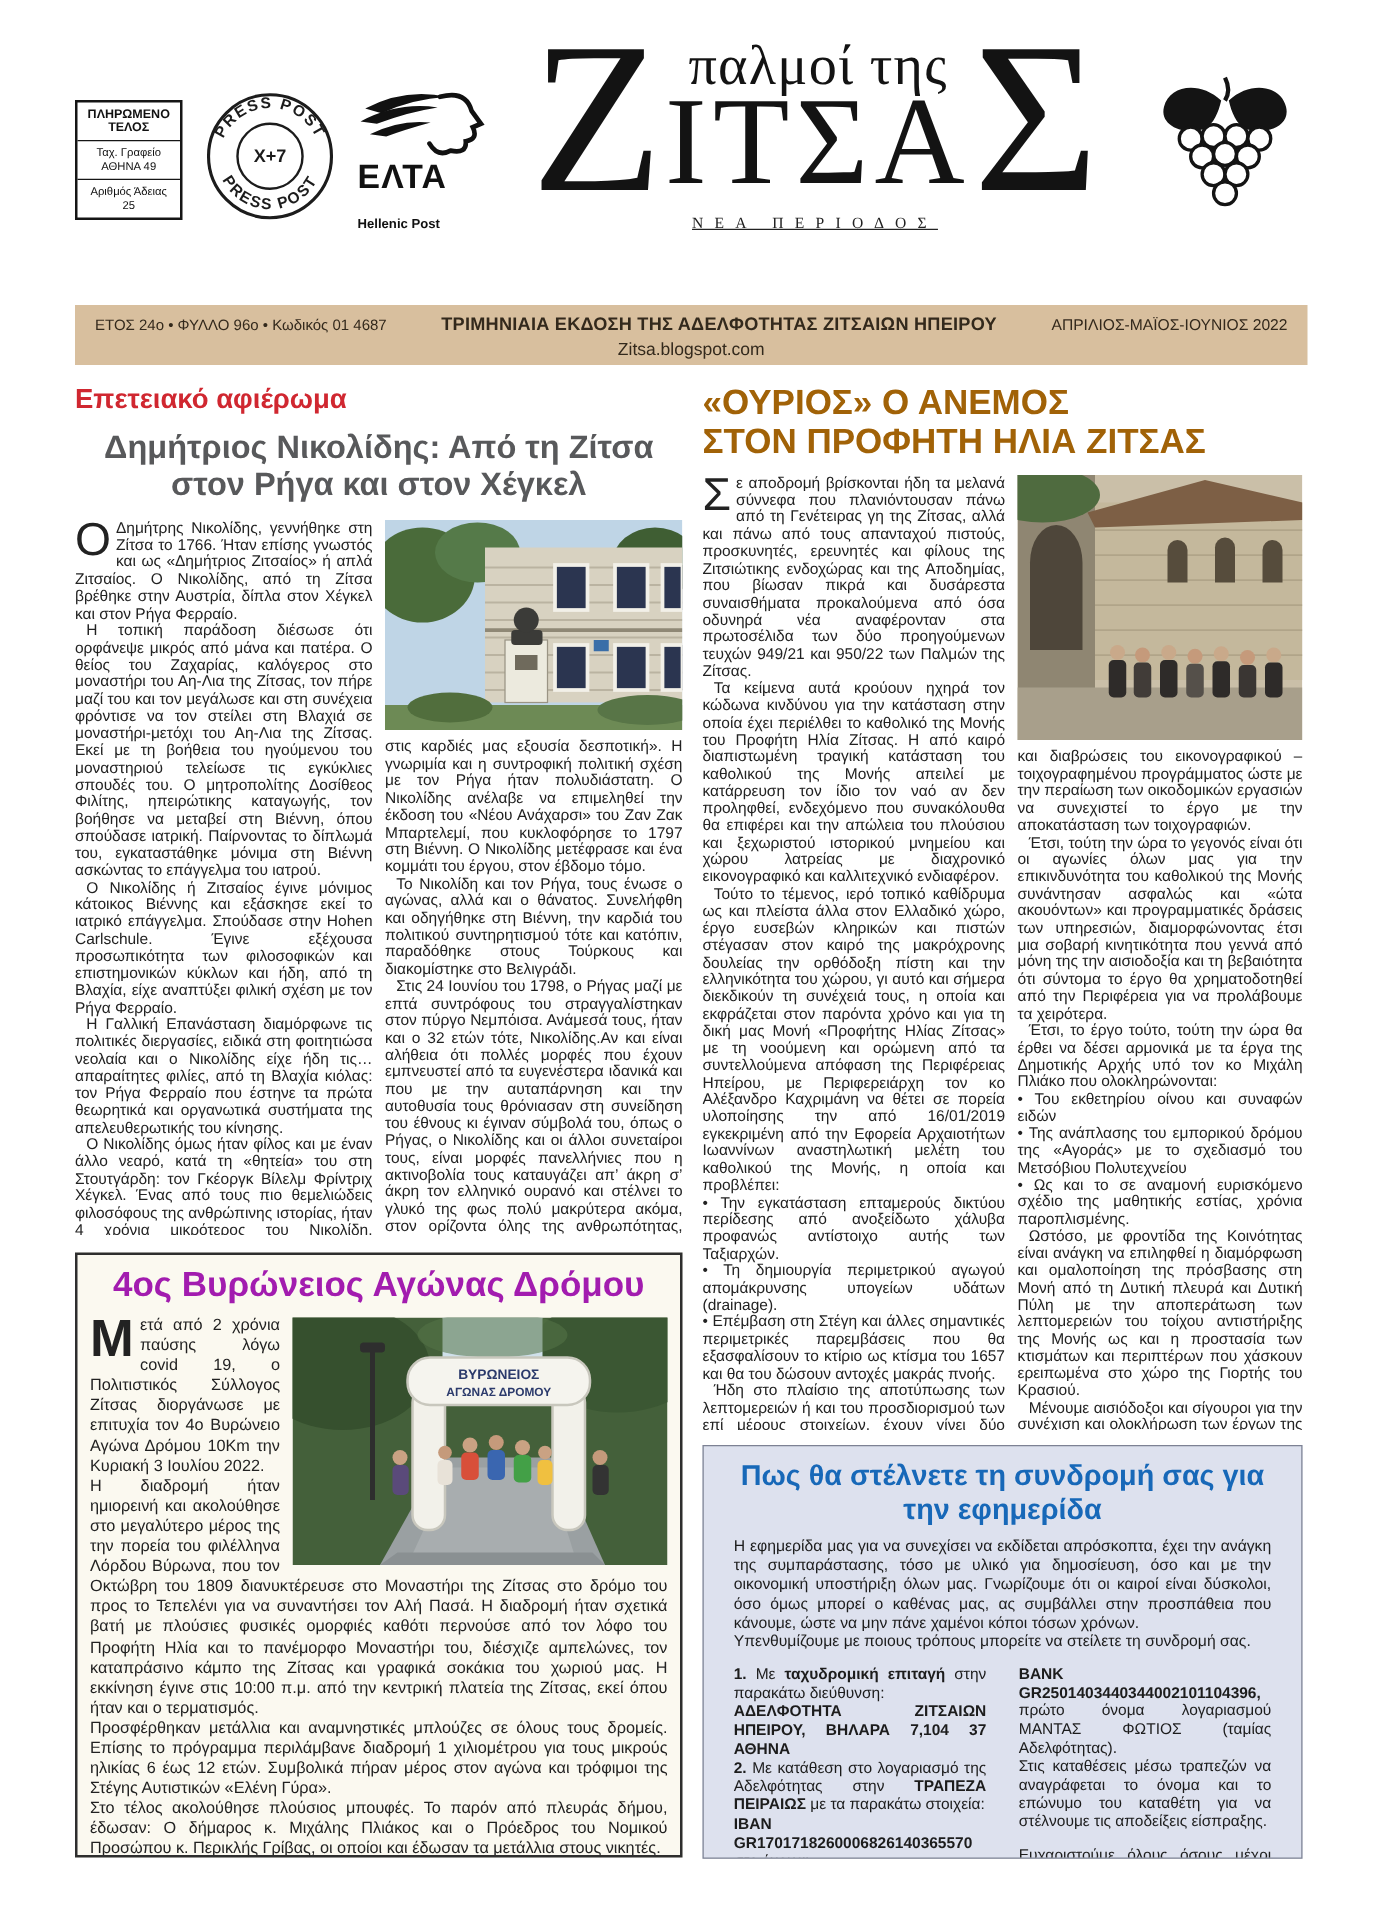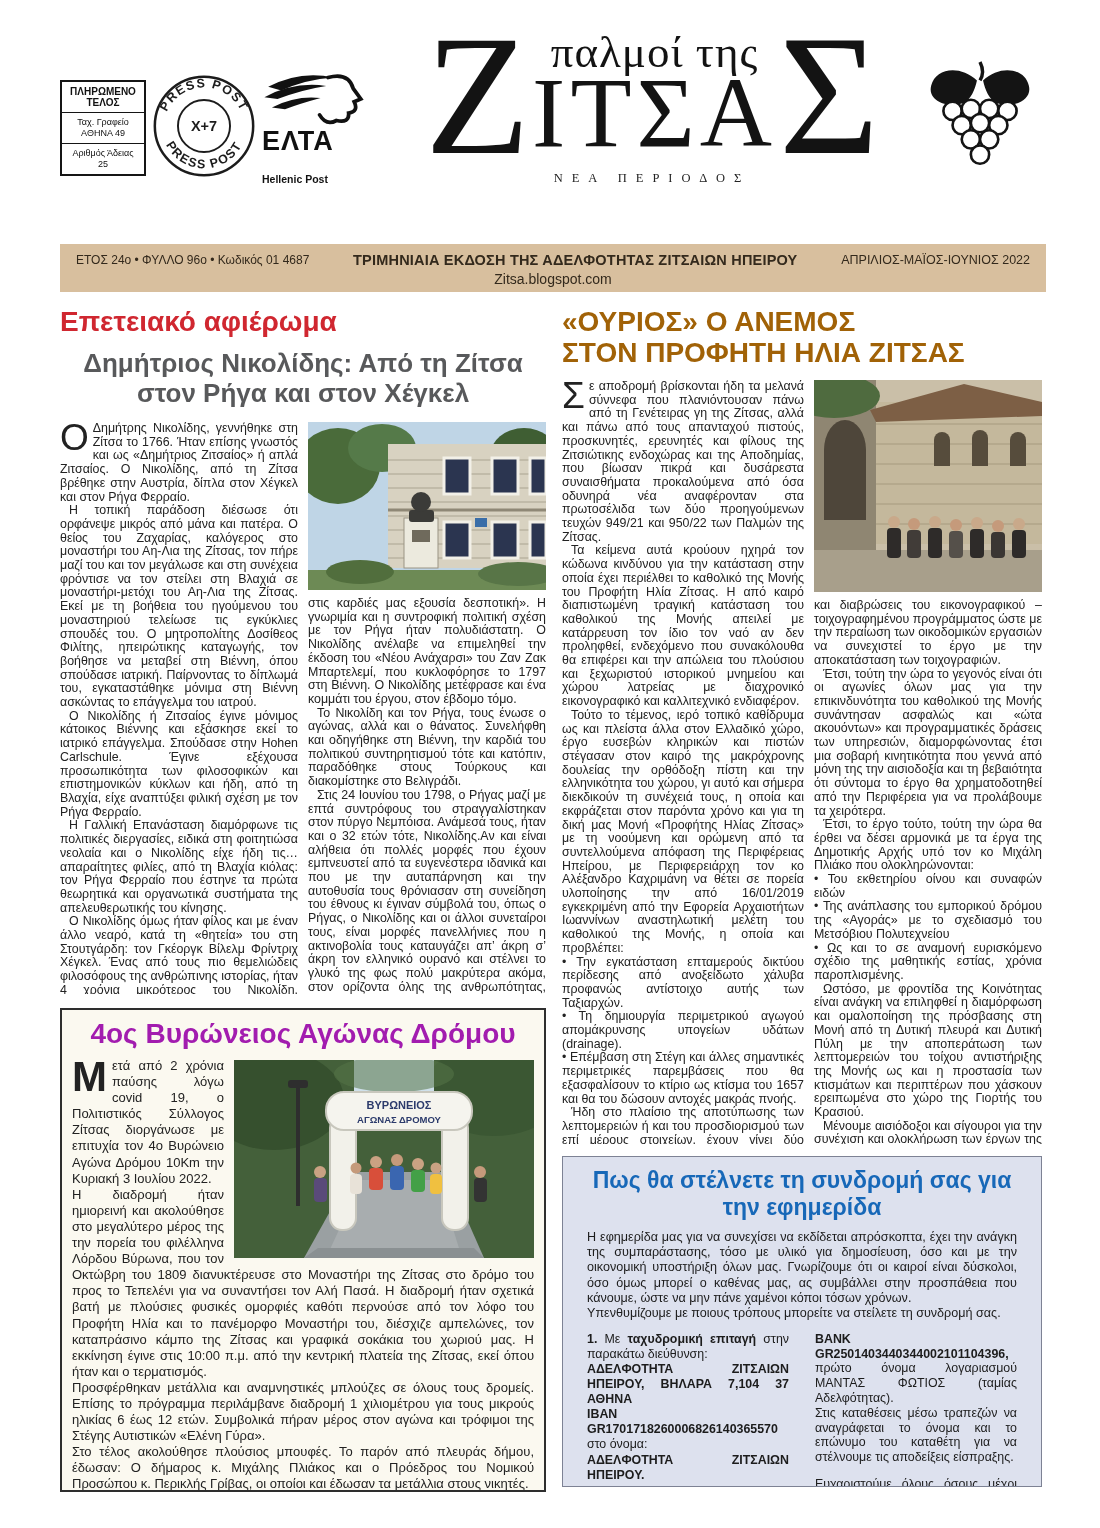--- a/index.html
+++ b/index.html
@@ -1,50 +1,50 @@
 <!DOCTYPE html>
 <html lang="el"><head>
 <meta charset="utf-8">
 <style>
   html,body{margin:0;padding:0;background:#888;}
   .page{width:1100px;height:1528px;background:#fff;margin:0 auto;position:relative;
         box-sizing:border-box;padding:30px 54px 16px 60px;overflow:hidden;
         font-family:"Liberation Sans",sans-serif;color:#1d1d1d;}
   
   .toprow{display:flex;align-items:flex-start;height:212px;}
-  .postal-cluster{display:flex;align-items:center;gap:4px;width:330px;padding-top:40px;}
+  .postal-cluster{display:flex;align-items:center;gap:16px;width:330px;padding-top:40px;}
   .fee-box{width:82px;border:2px solid #151515;text-align:center;font-size:9px;line-height:11px;
            color:#111;background:#fff;}
   .fee-box .sec{padding:4px 2px;}
   .fee-box .sec+.sec{border-top:1.5px solid #151515;}
   .fee-box .b{font-weight:700;font-size:10px;}
   .stamp{flex:0 0 auto;}
   .elta{display:flex;flex-direction:column;align-items:flex-start;}
   .elta .elta-name{font-weight:700;font-size:27px;letter-spacing:1px;line-height:26px;color:#111;}
   .elta .elta-sub{font-weight:700;font-size:10.5px;color:#111;margin-top:19px;}
   .masthead{flex:1;display:flex;flex-direction:column;align-items:center;}
   .mast-line{display:flex;align-items:flex-start;font-family:"Liberation Serif",serif;color:#131313;}
   .mast-big{font-size:172px;line-height:0.76;}
   .mast-mid{display:flex;flex-direction:column;align-items:center;margin:0 2px;}
   .mast-small{font-size:45px;line-height:44px;letter-spacing:1px;}
   .mast-caps{font-size:100px;line-height:0.78;letter-spacing:5px;}
-  .mast-sub{font-family:"Liberation Serif",serif;font-size:12.5px;letter-spacing:9px;margin-top:10px;color:#222;}
+  .mast-sub{font-family:"Liberation Serif",serif;font-size:12.5px;letter-spacing:9px;margin-top:10px;color:#222;text-decoration:underline;}
   .grape{width:132px;display:flex;justify-content:center;padding-top:28px;}
   
   .infobar{background:#d8bf9e;margin-top:2px;padding:8px 16px 5px;color:#33291c;}
   .infobar .l1{display:flex;align-items:center;justify-content:space-between;}
   .infobar .seg-l{font-size:12px;}
   .infobar .seg-c{font-size:14.5px;font-weight:700;letter-spacing:.2px;}
   .infobar .seg-r{font-size:12.5px;}
   .infobar .l2{text-align:center;font-size:14px;margin-top:3px;}
   
   .mainrow{display:flex;gap:16px;margin-top:12px;}
   .leftcol{width:486px;flex:0 0 auto;}
   .rightcol{width:480px;flex:0 0 auto;}
-  .tag{color:#d02730;font-weight:700;font-size:28px;margin:2px 0 10px;}
+  .tag{color:#d02730;font-weight:700;font-size:22px;margin:2px 0 10px;}
   .ltitle{color:#58595b;font-weight:700;font-size:26px;line-height:30px;text-align:center;margin:0 0 14px;}
   .rtitle{color:#a16207;font-weight:700;font-size:28px;line-height:31px;text-align:left;margin:2px 0 12px;}
   .cols{display:flex;gap:10px;overflow:hidden;}
   .cols .c{text-align:justify;font-size:12.4px;line-height:13.7px;color:#222;}
   .leftcol .cols{height:572px;}
   .leftcol .c{width:238px;}
   .rightcol .cols{height:764px;}
   .rightcol .c1{width:242px;}
   .rightcol .c2{width:228px;}
   .art p{margin:0;text-indent:9px;}
@@ -345,20 +345,21 @@
       <div class="sub-box">
         <h3 class="sub-title">Πως θα στέλνετε  τη συνδρομή σας για την εφημερίδα</h3>
         <div class="sub-intro">
             <p><span>Η εφημερίδα μας για να συνεχίσει να εκδίδεται απρόσκοπτα, έχει την ανάγκη της συμπαράστασης, τόσο με υλικό για δημοσίευση, όσο και με την οικονομική υποστήριξη όλων μας. Γνωρίζουμε ότι οι καιροί είναι δύσκολοι, όσο όμως μπορεί ο καθένας μας, ας συμβάλλει στην προσπάθεια που κάνουμε, ώστε να μην πάνε χαμένοι κόποι τόσων χρόνων.</span></p>
             <p><span>Υπενθυμίζουμε με ποιους τρόπους μπορείτε να στείλετε τη συνδρομή σας.</span></p>
           </div>
         <div class="sub-cols">
           <div class="sc">
               <p><b>1.</b><span> Με </span><b>ταχυδρομική επιταγή</b><span> στην παρακάτω διεύθυνση:</span></p>
               <p><b>ΑΔΕΛΦΟΤΗΤΑ ΖΙΤΣΑΙΩΝ ΗΠΕΙΡΟΥ, ΒΗΛΑΡΑ 7,104 37 ΑΘΗΝΑ</b></p>
+              <p><b>2.</b><span> Με κατάθεση στο λογαριασμό της Αδελφότητας στην </span><b>ΤΡΑΠΕΖΑ ΠΕΙΡΑΙΩΣ</b><span> με τα παρακάτω στοιχεία:</span></p>
               <p><b>IBAN GR1701718260006826140365570</b></p>
               <p><span>στο όνομα:</span></p>
               <p><b>ΑΔΕΛΦΟΤΗΤΑ ΖΙΤΣΑΙΩΝ ΗΠΕΙΡΟΥ.</b></p>
             </div>
           <div class="sc">
               <p><b>BANK GR2501403440344002101104396,</b><span> πρώτο όνομα λογαριασμού ΜΑΝΤΑΣ ΦΩΤΙΟΣ (ταμίας Αδελφότητας).</span></p>
               <p><span>Στις καταθέσεις μέσω τραπεζών να αναγράφεται το όνομα και το επώνυμο του καταθέτη για να στέλνουμε τις αποδείξεις είσπραξης.</span></p>
               <p class="gap"><span>Ευχαριστούμε όλους όσους μέχρι τώρα συμπαραστέκονται στο έργο μας και περιμένουμε τη βοήθεια όλων των συγχωριανών μας.</span></p>
             </div>
         </div>

